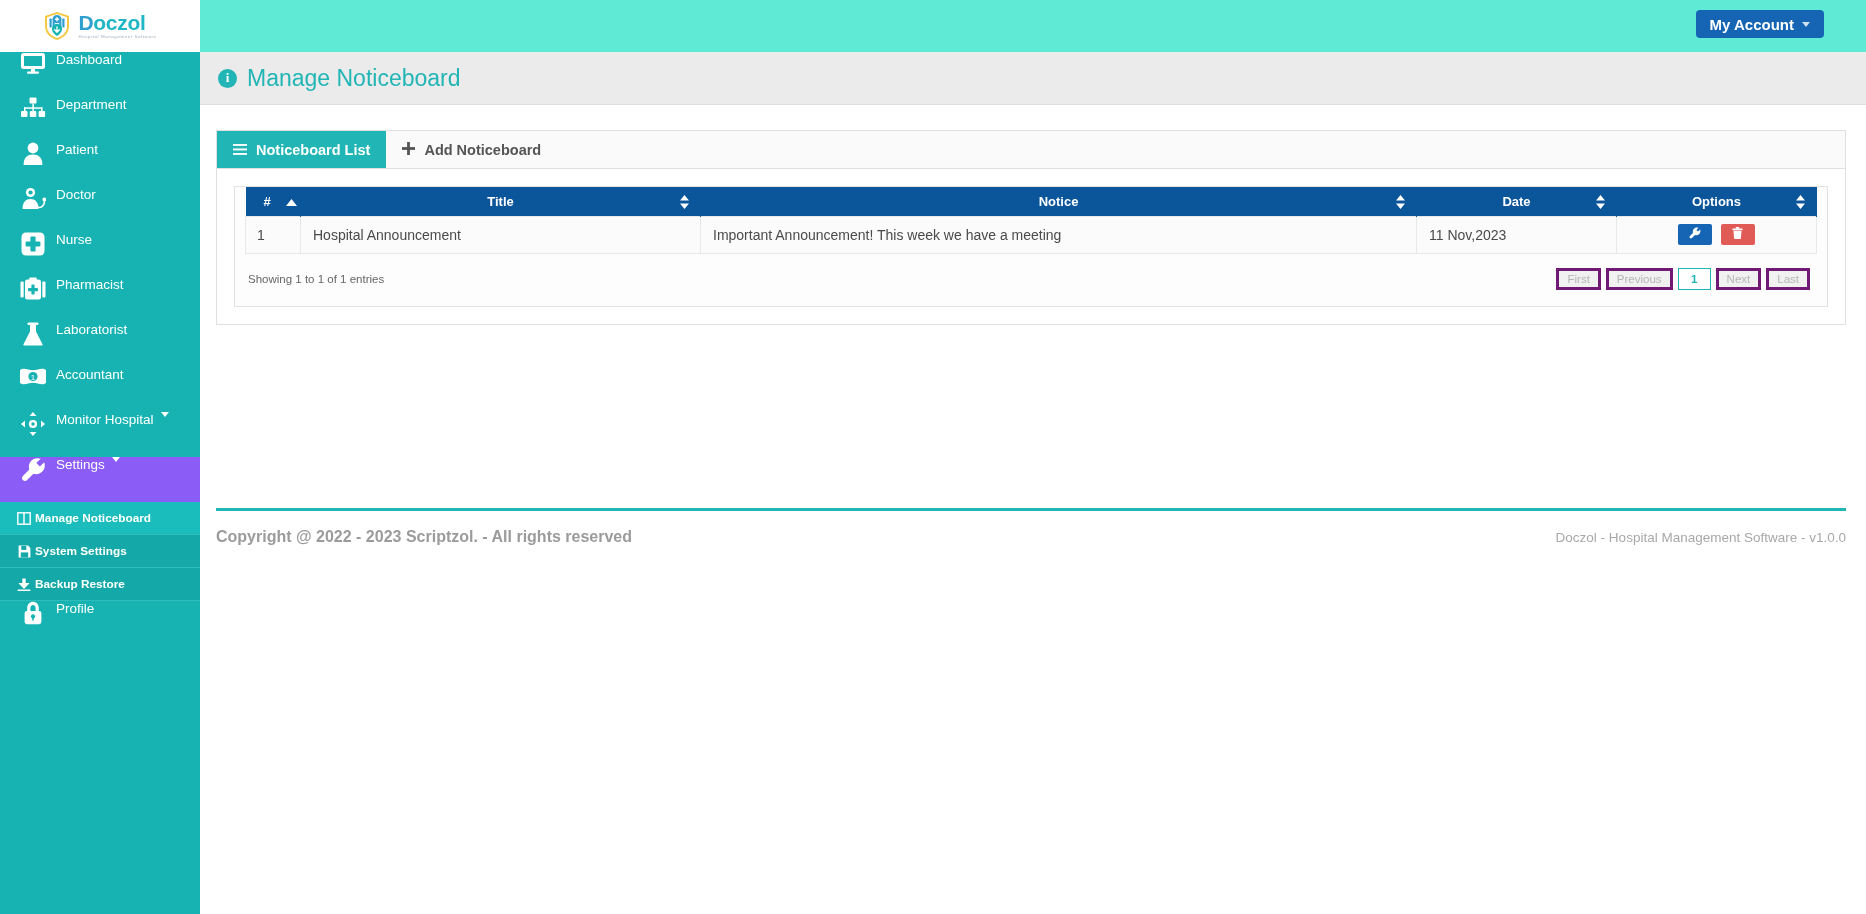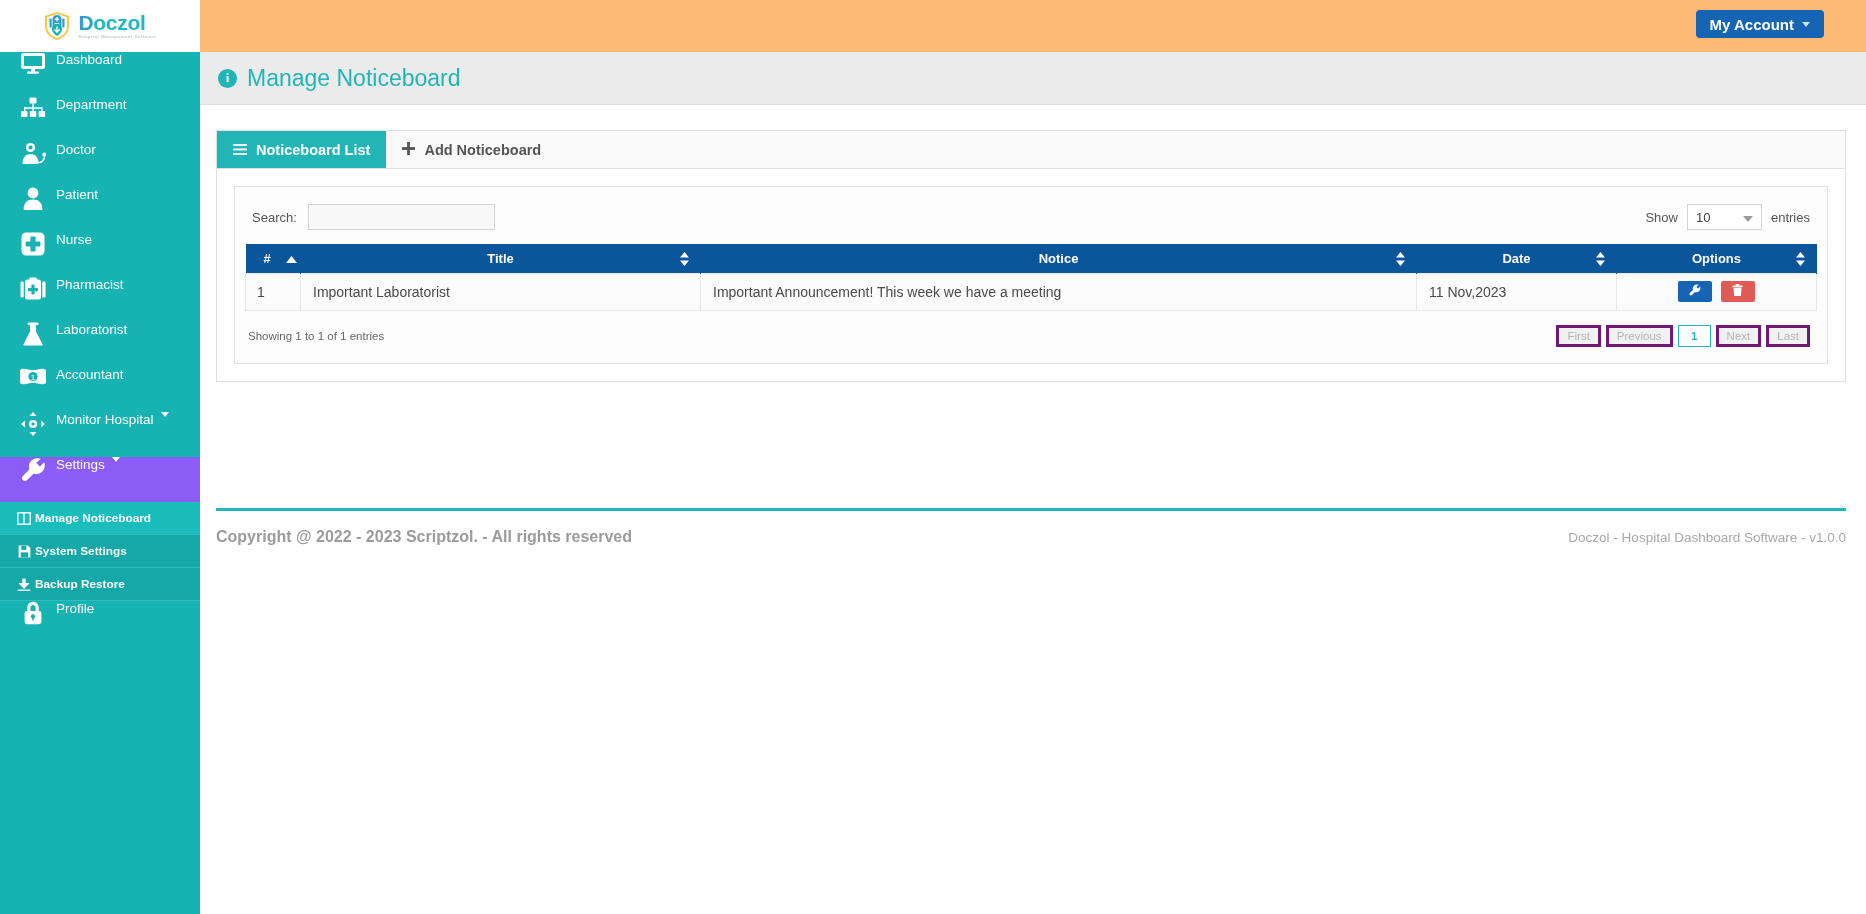--- a/index.html
+++ b/index.html
@@ -69,21 +69,21 @@
   .sub-item.sel { background: #1bbcbc; }
   .sub-item .sico {
     width: 22px; flex: 0 0 22px; display: flex;
     align-items: center; justify-content: center;
   }
 
   
   #topbar {
     position: absolute; left: 200px; top: 0;
     width: 1666px; height: 52px;
-    background: #fdba74;
+    background: #5eead4;
   }
   #account-btn {
     position: absolute; right: 42px; top: 10px;
     height: 28px; padding: 0 14px;
     background: #1565b4; border: none; border-radius: 4px;
     color: #ffffff; font-size: 15px; font-weight: bold;
     font-family: "Liberation Sans", sans-serif;
     display: flex; align-items: center; gap: 8px;
     cursor: pointer;
   }
@@ -277,39 +277,39 @@
               <rect x="4" y="10.3" width="1.5" height="4"></rect>
               <rect x="12.4" y="10.3" width="1.5" height="4"></rect>
               <rect x="21" y="10.3" width="1.5" height="4"></rect>
             </svg>
         </span>
         <span class="nav-label">Department</span>
       </li>
 
       <li class="nav-item">
         <span class="ico">
+          <svg width="22" height="23" viewBox="0 0 22 23" fill="#fff">
+              <circle cx="11" cy="6" r="5.4"></circle>
+              <path d="M1.6 23 C1.6 15.5 5.6 12.6 11 12.6 C16.4 12.6 20.4 15.5 20.4 23 Z"></path>
+            </svg>
+        </span>
+        <span class="nav-label">Patient</span>
+      </li>
+
+      <li class="nav-item">
+        <span class="ico">
           <svg width="26" height="23" viewBox="0 0 26 23" fill="#fff">
               <circle cx="10.5" cy="5.5" r="4.6"></circle>
               <path d="M2.5 22 C2.5 15 6 12 10.5 12 C15 12 18.5 15 18.5 22 Z"></path>
               <circle cx="10.5" cy="5.5" r="2.1" fill="#17b3b3"></circle>
               <path d="M14.5 13.5 C14.5 18 17 20.5 19.5 20.5 C22 20.5 24.5 18 24.5 14" stroke="#fff" stroke-width="1.6" fill="none"></path>
               <circle cx="24.3" cy="12.4" r="1.9"></circle>
             </svg>
         </span>
         <span class="nav-label">Doctor</span>
-      </li>
-
-      <li class="nav-item">
-        <span class="ico">
-          <svg width="22" height="23" viewBox="0 0 22 23" fill="#fff">
-              <circle cx="11" cy="6" r="5.4"></circle>
-              <path d="M1.6 23 C1.6 15.5 5.6 12.6 11 12.6 C16.4 12.6 20.4 15.5 20.4 23 Z"></path>
-            </svg>
-        </span>
-        <span class="nav-label">Patient</span>
       </li>
 
       <li class="nav-item">
         <span class="ico">
           <svg width="24" height="24" viewBox="0 0 24 24" fill="#fff">
               <rect x="0.5" y="0.5" width="23" height="23" rx="4.5"></rect>
               <rect x="9.4" y="4.6" width="5.2" height="14.8" rx="1" fill="#17b3b3"></rect>
               <rect x="4.6" y="9.4" width="14.8" height="5.2" rx="1" fill="#17b3b3"></rect>
             </svg>
         </span>
@@ -456,34 +456,20 @@
                 <rect x="5.1" y="0" width="2.8" height="13"></rect>
                 <rect x="0" y="5.1" width="13" height="2.8"></rect>
               </svg>
           </span>
           <span>Add Noticeboard</span>
         </div>
       </div>
 
       <div class="inner">
 
-        <div class="tools">
-          <div class="srch">
-            <label>Search:</label>
-            <input type="text" value="" placeholder="" style="">
-          </div>
-          <div class="shw">
-            <span>Show</span>
-            <div class="sel-box">
-              <span>10</span>
-              <span class="ar"></span>
-            </div>
-            <span>entries</span>
-          </div>
-        </div>
 
         <table>
           <thead>
             <tr>
               <th class="col-hash">
                 <span>#</span>
                 <span class="asc">
                   <svg width="11" height="7" viewBox="0 0 11 7" fill="#fff">
                       <path d="M5.5 0 L11 7 H0 Z"></path>
                     </svg>
@@ -523,21 +509,21 @@
                       <path d="M5.5 0 L10 5.6 H1 Z"></path>
                       <path d="M5.5 14 L1 8.4 H10 Z"></path>
                     </svg>
                 </span>
               </th>
             </tr>
           </thead>
           <tbody>
             <tr>
               <td class="c-hash">1</td>
-              <td>Important Laboratorist</td>
+              <td>Hospital Announcement</td>
               <td>Important Announcement! This week we have a meeting</td>
               <td class="c-date">11 Nov,2023</td>
               <td class="c-opt">
                 <button class="btn-sm btn-edit">
                   <span>
                     <svg width="12" height="12" viewBox="0 0 25 25" fill="#fff">
                         <path d="M23.2 5.3 L18.9 9.6 L15.4 6.1 L19.7 1.8 C16.6 0.5 12.8 1.2 10.4 3.6 C8 6 7.3 9.5 8.3 12.5 L1.9 18.9 C0.7 20.1 0.7 22 1.9 23.1 C3 24.3 4.9 24.3 6.1 23.1 L12.5 16.7 C15.5 17.7 19 17 21.4 14.6 C23.8 12.2 24.5 8.4 23.2 5.3 Z"></path>
                       </svg>
                   </span>
                 </button>
@@ -567,17 +553,17 @@
         </div>
 
       </div>
     </div>
   </div>
 
   <div id="footer">
     <div class="rule"></div>
     <div class="foot-row">
       <div class="foot-left">Copyright @ 2022 - 2023 Scriptzol. - All rights reserved</div>
-      <div class="foot-right">Doczol - Hospital Dashboard Software - v1.0.0</div>
+      <div class="foot-right">Doczol - Hospital Management Software - v1.0.0</div>
     </div>
   </div>
 
 </div>
 
 </body></html>

